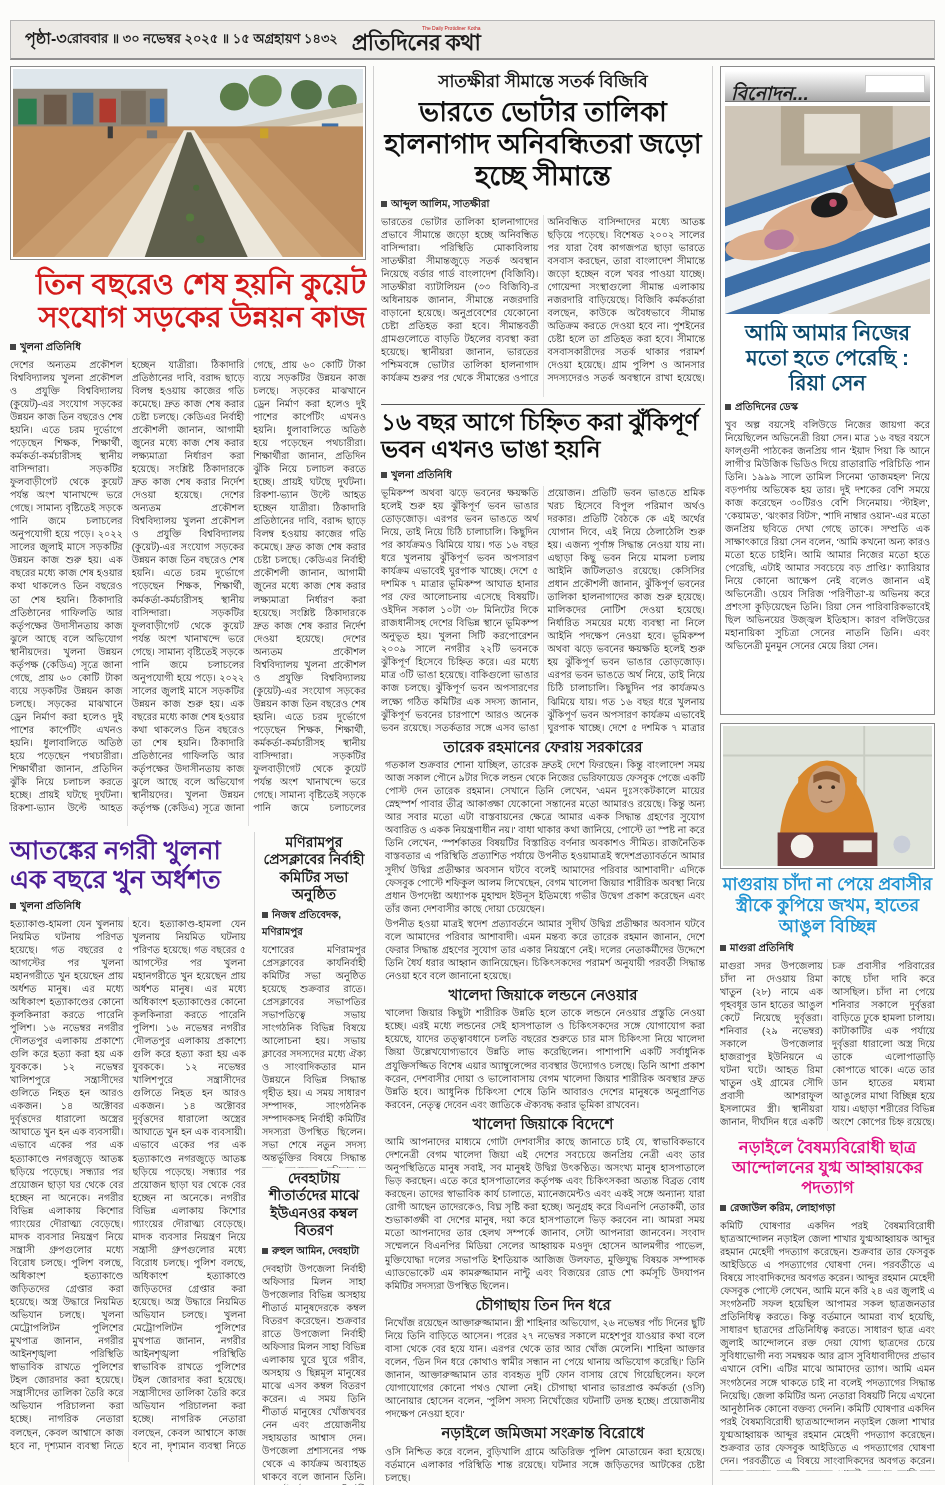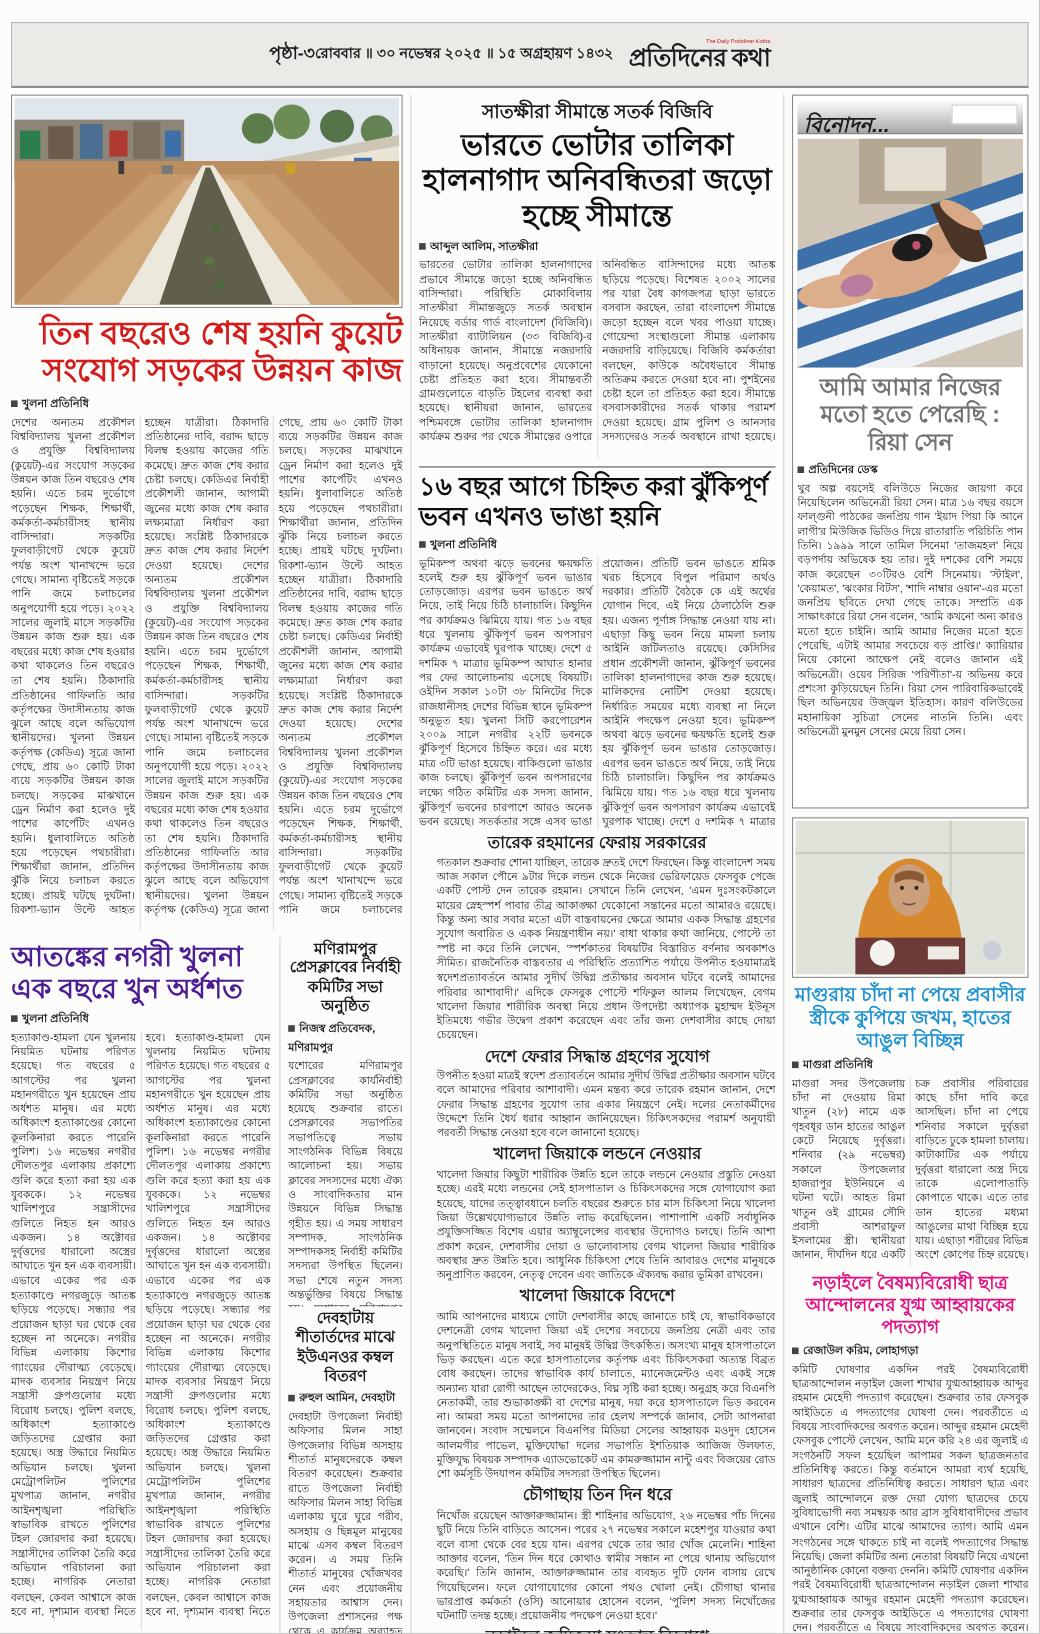--- a/index.html
+++ b/index.html
@@ -1,22 +1,22 @@
 <!DOCTYPE html>
 <html><head>
 <meta charset="utf-8">
 <style>
   html,body{margin:0;padding:0;background:#9a9a9a;}
   .page{position:relative;width:945px;height:1485px;margin:0 auto;background:#fcfcfa;
         font-family:"Liberation Sans","DejaVu Sans",sans-serif;color:#1b1b1b;overflow:hidden;
         box-sizing:border-box;padding:6px 10px;}
   
-  .topbar{display:flex;align-items:center;justify-content:center;
+  .topbar{display:flex;align-items:center;justify-content:flex-start;
           background:#eceae6;border:1px solid #b5b5b5;border-bottom:2px solid #8f8f8f;
-          height:60px;margin-top:14px;padding:0 14px;box-sizing:border-box;}
+          height:40px;margin-top:14px;padding:0 14px;box-sizing:border-box;}
   .page-label{font-size:16px;font-weight:bold;}
   .topbar-right{display:flex;align-items:center;gap:14px;}
   .dateline{font-size:13px;font-weight:bold;}
   .logo{position:relative;text-align:right;line-height:1;}
   .logo .paper-name{font-family:"Liberation Serif","DejaVu Serif",serif;
         font-size:22px;font-weight:bold;letter-spacing:-0.5px;}
   .logo .tagline{display:block;font-size:5px;color:#c01818;text-align:right;margin-bottom:1px;}
   
   .columns{display:flex;gap:7px;margin-top:6px;}
   .col-left{width:356px;flex:none;}
@@ -31,33 +31,33 @@
   .bodytext{font-size:9.6px;line-height:1.36;text-align:justify;color:#222;overflow:hidden;}
   .bodytext p{margin:0 0 4px 0;}
   .c3{column-count:3;column-gap:9px;column-rule:1px solid #ddd;column-fill:auto;}
   .c2{column-count:2;column-gap:9px;column-rule:1px solid #ddd;column-fill:auto;}
   h1,h2,h3{margin:0;font-weight:bold;}
   .kicker{text-align:center;font-size:17px;font-weight:bold;margin:2px 0 1px 0;}
   .h-main{text-align:center;font-size:27px;line-height:1.18;color:#101010;}
   .h-red{text-align:right;font-size:29px;line-height:1.15;color:#d31c1c;margin:8px 0 4px 0;}
   .h-blue{font-size:25px;line-height:1.18;color:#4c1d95;margin:4px 0 2px 0;}
   .h-black2{text-align:left;font-size:23px;line-height:1.2;color:#0e0e0e;margin:4px 0 2px 0;}
-  .h-green{text-align:center;font-size:21px;line-height:1.2;color:#737373;margin:6px 2px 2px;}
+  .h-green{text-align:center;font-size:21px;line-height:1.2;color:#0c4a6e;margin:6px 2px 2px;}
   .h-sky{text-align:center;font-size:17.5px;line-height:1.2;color:#1f93d2;margin:5px 0 2px 0;}
   .h-mag{text-align:center;font-size:16.5px;line-height:1.22;color:#e01487;margin:6px 0 2px 0;}
   .divider{border:0;border-top:1px solid #555;margin:7px 0 4px 0;}
   
   .left-bottom{display:flex;gap:8px;margin-top:6px;}
   .lb-main{width:236px;flex:none;}
   .lb-side{flex:1;min-width:0;border-left:1px solid #d5d5d5;padding-left:7px;}
   .sub-head{text-align:center;font-size:14px;line-height:1.25;font-weight:bold;margin:2px 0;}
   .lb-side .bodytext{height:auto;}
   
   .sec h3{text-align:center;font-size:15px;margin:3px 0 1px 0;}
-  .sec p{margin:0 0 2px 16px;}
+  .sec p{margin:0 0 2px 4px;}
   
   .ent-box{border:1px solid #8a8a8a;padding:4px;background:#fff;}
   .ent-header{position:relative;height:30px;background:linear-gradient(#ffffff,#a8a8a8);
               border-bottom:1px solid #777;display:flex;align-items:center;padding:0 6px;
               margin-bottom:4px;}
   .ent-header .ent-title{font-size:19px;font-weight:bold;font-style:italic;margin-top:17px;}
   .ent-header .sticker{position:absolute;right:5px;top:4px;width:58px;height:16px;background:#fff;
               border:1px solid #ccc;}
   .right-photo{margin:8px 0 0 0;}
 </style>
@@ -157,21 +157,20 @@
       <div class="bodytext c2" style="height:248px">
         <p>ভূমিকম্প অথবা ঝড়ে ভবনের ক্ষয়ক্ষতি হলেই শুরু হয় ঝুঁকিপূর্ণ ভবন ভাঙার তোড়জোড়। এরপর ভবন ভাঙতে অর্থ নিয়ে, তাই নিয়ে চিঠি চালাচালি। কিছুদিন পর কার্যক্রমও ঝিমিয়ে যায়। গত ১৬ বছর ধরে খুলনায় ঝুঁকিপূর্ণ ভবন অপসারণ কার্যক্রম এভাবেই ঘুরপাক খাচ্ছে। দেশে ৫ দশমিক ৭ মাত্রার ভূমিকম্প আঘাত হানার পর ফের আলোচনায় এসেছে বিষয়টি। ওইদিন সকাল ১০টা ৩৮ মিনিটের দিকে রাজধানীসহ দেশের বিভিন্ন স্থানে ভূমিকম্প অনুভূত হয়। খুলনা সিটি করপোরেশন ২০০৯ সালে নগরীর ২২টি ভবনকে ঝুঁকিপূর্ণ হিসেবে চিহ্নিত করে। এর মধ্যে মাত্র ৩টি ভাঙা হয়েছে। বাকিগুলো ভাঙার কাজ চলছে। ঝুঁকিপূর্ণ ভবন অপসারণের লক্ষ্যে গঠিত কমিটির এক সদস্য জানান, ঝুঁকিপূর্ণ ভবনের চারপাশে আরও অনেক ভবন রয়েছে। সতর্কতার সঙ্গে এসব ভাঙা প্রয়োজন। প্রতিটি ভবন ভাঙতে শ্রমিক খরচ হিসেবে বিপুল পরিমাণ অর্থও দরকার। প্রতিটি বৈঠকে কে এই অর্থের যোগান দিবে, এই নিয়ে ঠেলাঠেলি শুরু হয়। এজন্য পূর্ণাঙ্গ সিদ্ধান্ত নেওয়া যায় না। এছাড়া কিছু ভবন নিয়ে মামলা চলায় আইনি জটিলতাও রয়েছে। কেসিসির প্রধান প্রকৌশলী জানান, ঝুঁকিপূর্ণ ভবনের তালিকা হালনাগাদের কাজ শুরু হয়েছে। মালিকদের নোটিশ দেওয়া হয়েছে। নির্ধারিত সময়ের মধ্যে ব্যবস্থা না নিলে আইনি পদক্ষেপ নেওয়া হবে। ভূমিকম্প অথবা ঝড়ে ভবনের ক্ষয়ক্ষতি হলেই শুরু হয় ঝুঁকিপূর্ণ ভবন ভাঙার তোড়জোড়। এরপর ভবন ভাঙতে অর্থ নিয়ে, তাই নিয়ে চিঠি চালাচালি। কিছুদিন পর কার্যক্রমও ঝিমিয়ে যায়। গত ১৬ বছর ধরে খুলনায় ঝুঁকিপূর্ণ ভবন অপসারণ কার্যক্রম এভাবেই ঘুরপাক খাচ্ছে। দেশে ৫ দশমিক ৭ মাত্রার ভূমিকম্প আঘাত হানার পর ফের আলোচনায় এসেছে বিষয়টি। ওইদিন সকাল ১০টা ৩৮ মিনিটের দিকে রাজধানীসহ দেশের বিভিন্ন স্থানে ভূমিকম্প অনুভূত হয়। খুলনা সিটি করপোরেশন ২০০৯ সালে নগরীর ২২টি ভবনকে ঝুঁকিপূর্ণ হিসেবে চিহ্নিত করে। এর মধ্যে মাত্র ৩টি ভাঙা হয়েছে। বাকিগুলো ভাঙার কাজ চলছে। ঝুঁকিপূর্ণ ভবন অপসারণের লক্ষ্যে গঠিত কমিটির এক সদস্য জানান, ঝুঁকিপূর্ণ ভবনের চারপাশে আরও অনেক ভবন রয়েছে। সতর্কতার সঙ্গে এসব ভাঙা প্রয়োজন। প্রতিটি ভবন ভাঙতে শ্রমিক খরচ হিসেবে বিপুল পরিমাণ অর্থও দরকার। প্রতিটি বৈঠকে কে এই অর্থের যোগান দিবে, এই নিয়ে ঠেলাঠেলি শুরু হয়। এজন্য পূর্ণাঙ্গ সিদ্ধান্ত নেওয়া যায় না। এছাড়া কিছু ভবন নিয়ে মামলা চলায় আইনি জটিলতাও রয়েছে। কেসিসির প্রধান প্রকৌশলী জানান, ঝুঁকিপূর্ণ ভবনের তালিকা হালনাগাদের কাজ শুরু হয়েছে। মালিকদের নোটিশ দেওয়া হয়েছে। নির্ধারিত সময়ের মধ্যে ব্যবস্থা না নিলে আইনি পদক্ষেপ নেওয়া হবে।</p>
       </div>
 
       <div class="bodytext" style="height:760px">
         <div class="sec">
           <h3>তারেক রহমানের ফেরায় সরকারের</h3>
           <p>গতকাল শুক্রবার শোনা যাচ্ছিল, তারেক দ্রুতই দেশে ফিরছেন। কিন্তু বাংলাদেশ সময় আজ সকাল পৌনে ৯টার দিকে লন্ডন থেকে নিজের ভেরিফায়েড ফেসবুক পেজে একটি পোস্ট দেন তারেক রহমান। সেখানে তিনি লেখেন, 'এমন দুঃসংকটকালে মায়ের স্নেহস্পর্শ পাবার তীব্র আকাঙ্ক্ষা যেকোনো সন্তানের মতো আমারও রয়েছে। কিন্তু অন্য আর সবার মতো এটা বাস্তবায়নের ক্ষেত্রে আমার একক সিদ্ধান্ত গ্রহণের সুযোগ অবারিত ও একক নিয়ন্ত্রণাধীন নয়।' বাধা থাকার কথা জানিয়ে, পোস্টে তা স্পষ্ট না করে তিনি লেখেন, 'স্পর্শকাতর বিষয়টির বিস্তারিত বর্ণনার অবকাশও সীমিত। রাজনৈতিক বাস্তবতার এ পরিস্থিতি প্রত্যাশিত পর্যায়ে উপনীত হওয়ামাত্রই স্বদেশপ্রত্যাবর্তনে আমার সুদীর্ঘ উদ্বিগ্ন প্রতীক্ষার অবসান ঘটবে বলেই আমাদের পরিবার আশাবাদী।' এদিকে ফেসবুক পোস্টে শফিকুল আলম লিখেছেন, বেগম খালেদা জিয়ার শারীরিক অবস্থা নিয়ে প্রধান উপদেষ্টা অধ্যাপক মুহাম্মদ ইউনূস ইতিমধ্যে গভীর উদ্বেগ প্রকাশ করেছেন এবং তাঁর জন্য দেশবাসীর কাছে দোয়া চেয়েছেন।</p>
         </div>
         <div class="sec">
-          <h3>দেশে ফেরার সিদ্ধান্ত গ্রহণের সুযোগ</h3>
           <p>উপনীত হওয়া মাত্রই স্বদেশ প্রত্যাবর্তনে আমার সুদীর্ঘ উদ্বিগ্ন প্রতীক্ষার অবসান ঘটবে বলে আমাদের পরিবার আশাবাদী। এমন মন্তব্য করে তারেক রহমান জানান, দেশে ফেরার সিদ্ধান্ত গ্রহণের সুযোগ তার একার নিয়ন্ত্রণে নেই। দলের নেতাকর্মীদের উদ্দেশে তিনি ধৈর্য ধরার আহ্বান জানিয়েছেন। চিকিৎসকদের পরামর্শ অনুযায়ী পরবর্তী সিদ্ধান্ত নেওয়া হবে বলে জানানো হয়েছে।</p>
         </div>
         <div class="sec">
           <h3>খালেদা জিয়াকে লন্ডনে নেওয়ার</h3>
           <p>খালেদা জিয়ার কিছুটা শারীরিক উন্নতি হলে তাকে লন্ডনে নেওয়ার প্রস্তুতি নেওয়া হচ্ছে। এরই মধ্যে লন্ডনের সেই হাসপাতাল ও চিকিৎসকদের সঙ্গে যোগাযোগ করা হয়েছে, যাদের তত্ত্বাবধানে চলতি বছরের শুরুতে চার মাস চিকিৎসা নিয়ে খালেদা জিয়া উল্লেখযোগ্যভাবে উন্নতি লাভ করেছিলেন। পাশাপাশি একটি সর্বাধুনিক প্রযুক্তিসজ্জিত বিশেষ এয়ার অ্যাম্বুলেন্সের ব্যবস্থার উদ্যোগও চলছে। তিনি আশা প্রকাশ করেন, দেশবাসীর দোয়া ও ভালোবাসায় বেগম খালেদা জিয়ার শারীরিক অবস্থার দ্রুত উন্নতি হবে। আধুনিক চিকিৎসা শেষে তিনি আবারও দেশের মানুষকে অনুপ্রাণিত করবেন, নেতৃত্ব দেবেন এবং জাতিকে ঐক্যবদ্ধ করার ভূমিকা রাখবেন।</p>
         </div>
         <div class="sec">
           <h3>খালেদা জিয়াকে বিদেশে</h3>
           <p>আমি আপনাদের মাধ্যমে গোটা দেশবাসীর কাছে জানাতে চাই যে, স্বাভাবিকভাবে দেশনেত্রী বেগম খালেদা জিয়া এই দেশের সবচেয়ে জনপ্রিয় নেত্রী এবং তার অনুপস্থিতিতে মানুষ সবাই, সব মানুষই উদ্বিগ্ন উৎকণ্ঠিত। অসংখ্য মানুষ হাসপাতালে ভিড় করছেন। এতে করে হাসপাতালের কর্তৃপক্ষ এবং চিকিৎসকরা অত্যন্ত বিব্রত বোধ করছেন। তাদের স্বাভাবিক কার্য চালাতে, ম্যানেজমেন্টও এবং একই সঙ্গে অন্যান্য যারা রোগী আছেন তাদেরকেও, বিঘ্ন সৃষ্টি করা হচ্ছে। অনুগ্রহ করে বিএনপি নেতাকর্মী, তার শুভাকাঙ্ক্ষী বা দেশের মানুষ, দয়া করে হাসপাতালে ভিড় করবেন না। আমরা সময় মতো আপনাদের তার হেলথ সম্পর্কে জানাব, সেটা আপনারা জানবেন। সংবাদ সম্মেলনে বিএনপির মিডিয়া সেলের আহ্বায়ক মওদুদ হোসেন আলমগীর পাভেল, মুক্তিযোদ্ধা দলের সভাপতি ইশতিয়াক আজিজ উলফাত, মুক্তিযুদ্ধ বিষয়ক সম্পাদক এ্যাডভোকেট এম কামরুজ্জামান নান্টু এবং বিজয়ের রোড শো কর্মসূচি উদযাপন কমিটির সদস্যরা উপস্থিত ছিলেন।</p>
         </div>

